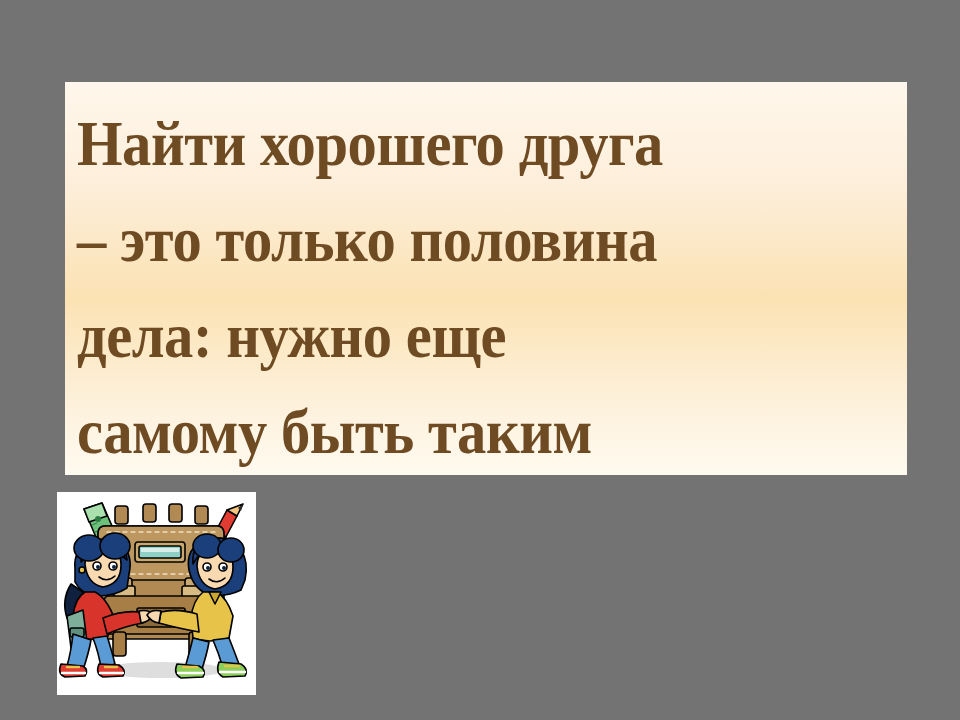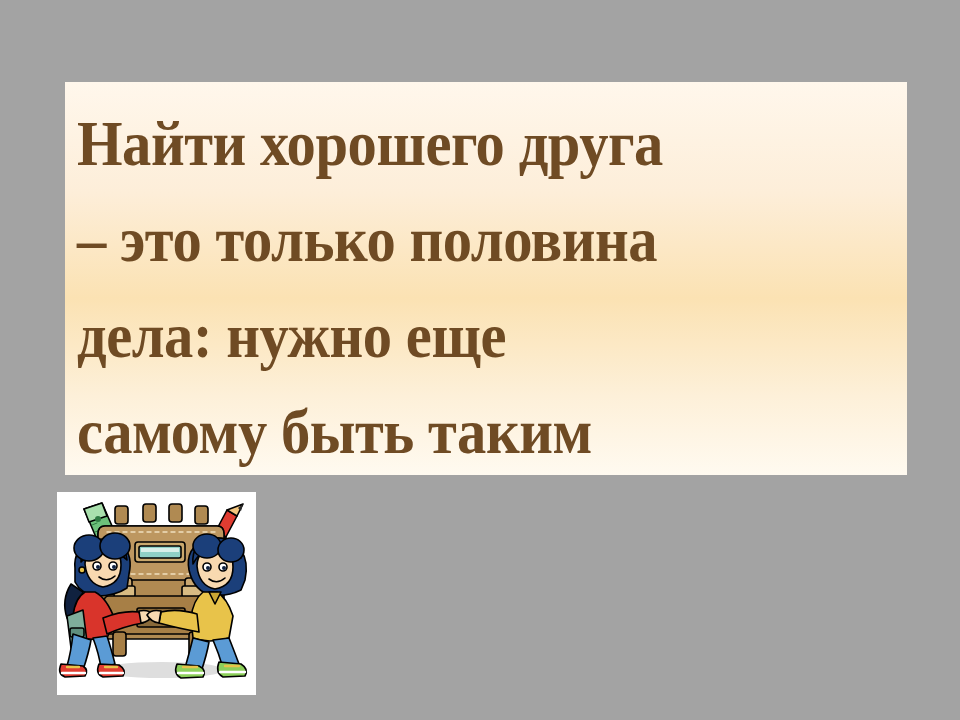--- a/index.html
+++ b/index.html
@@ -10,21 +10,21 @@
     width: 960px;
     height: 720px;
     background: #fcf8ce;
     font-family: "Liberation Serif", "DejaVu Serif", serif;
     overflow: hidden;
   }
   .slide {
     position: relative;
     width: 960px;
     height: 720px;
-    background: #a3a3a3;
+    background: #737373;
   }
 
   
   .quote-block {
     position: absolute;
     left: 65px;
     top: 82px;
     width: 842px;
     height: 393px;
     background: linear-gradient(180deg,

